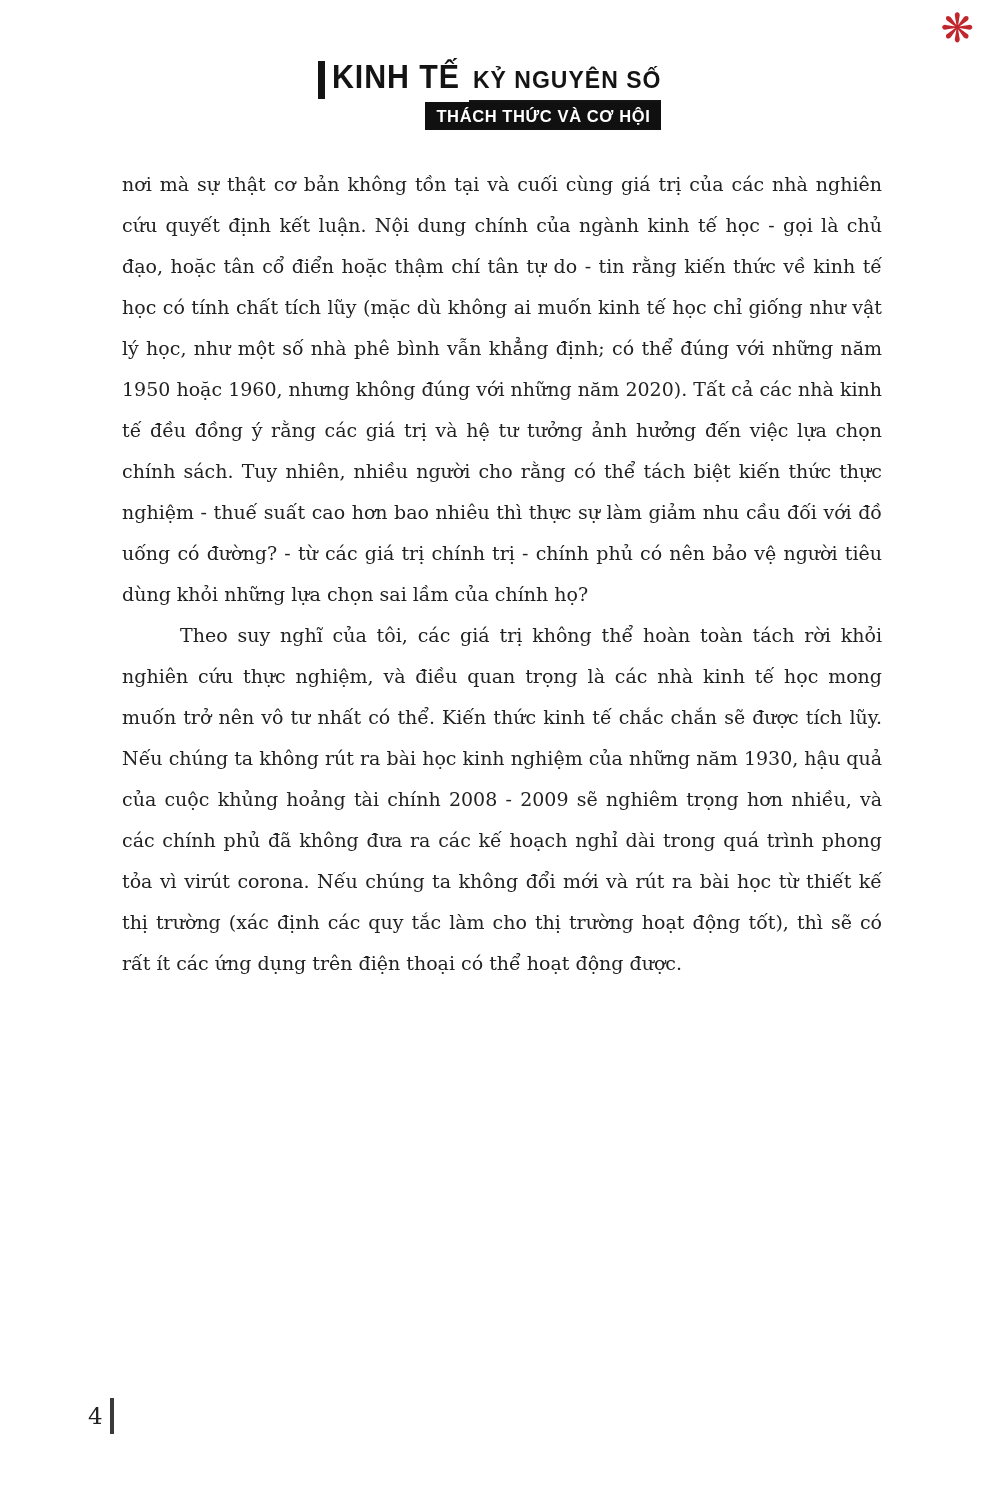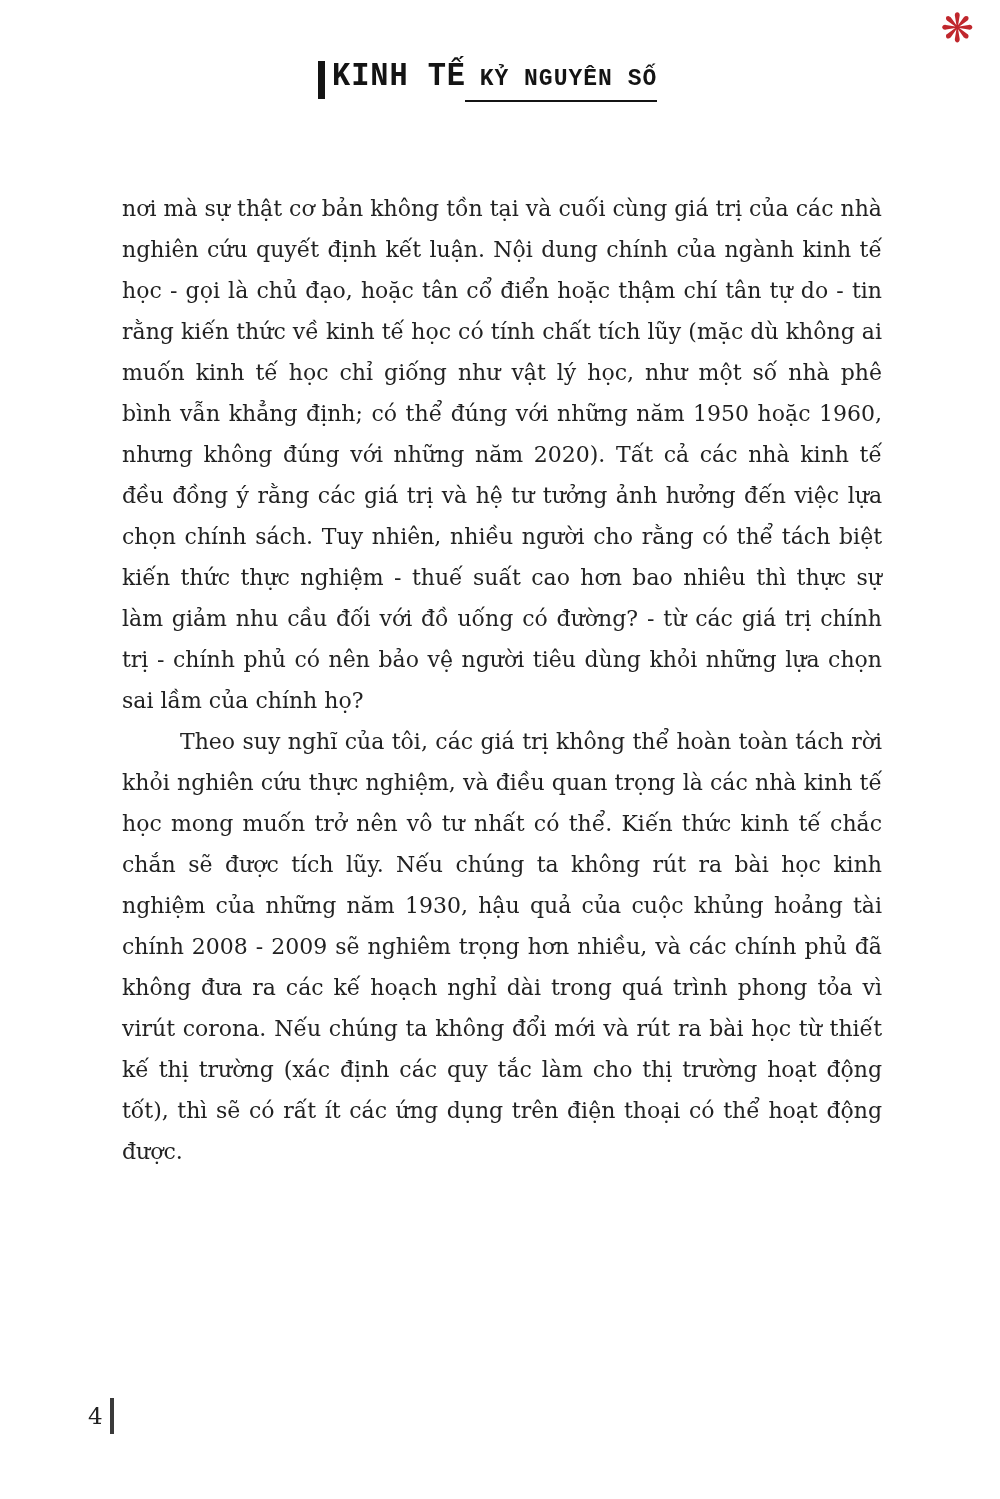--- a/index.html
+++ b/index.html
@@ -23,21 +23,21 @@
     font-size: 40px;
     line-height: 1;
     color: #c0272d;
     font-family: "DejaVu Sans", sans-serif;
   }
 
   
   .header {
     width: fit-content;
     margin: 58px 0 0 318px;
-    font-family: Liberation Mono, monospace;
+    font-family: Liberation Sans, sans-serif;
   }
   .title-row {
     display: flex;
     align-items: baseline;
   }
   .title-bar {
     display: inline-block;
     width: 7px;
     height: 38px;
     background: #141414;
@@ -79,24 +79,24 @@
     font-size: 16.5px;
     font-weight: bold;
     letter-spacing: 0.6px;
     padding: 5px 11px 4px 11px;
     white-space: nowrap;
   }
 
   
   .body-text {
     position: absolute;
-    top: 188px;
+    top: 164px;
     left: 122px;
     width: 760px;
-    font-size: 22px;
+    font-size: 19px;
     line-height: 41px;
     text-align: justify;
     color: #222222;
   }
   .body-text p { margin: 0; }
   .body-text p.indent { text-indent: 58px; }
 
   
   .footer {
     position: absolute;
@@ -124,20 +124,23 @@
 
   <div class="flower">❋</div>
 
   <header class="header">
     <div class="title-row">
       <span class="title-bar"></span>
       <span class="title-main">KINH TẾ</span>
       <span class="title-sub">KỶ NGUYÊN SỐ</span>
     </div>
     <div class="title-rule"></div>
+    <div class="subtitle-box">
+      <span>THÁCH THỨC VÀ CƠ HỘI</span>
+    </div>
   </header>
 
   <main class="body-text">
     <p>nơi mà sự thật cơ bản không tồn tại và cuối cùng giá trị của các nhà nghiên cứu quyết định kết luận. Nội dung chính của ngành kinh tế học - gọi là chủ đạo, hoặc tân cổ điển hoặc thậm chí tân tự do - tin rằng kiến thức về kinh tế học có tính chất tích lũy (mặc dù không ai muốn kinh tế học chỉ giống như vật lý học, như một số nhà phê bình vẫn khẳng định; có thể đúng với những năm 1950 hoặc 1960, nhưng không đúng với những năm 2020). Tất cả các nhà kinh tế đều đồng ý rằng các giá trị và hệ tư tưởng ảnh hưởng đến việc lựa chọn chính sách. Tuy nhiên, nhiều người cho rằng có thể tách biệt kiến thức thực nghiệm - thuế suất cao hơn bao nhiêu thì thực sự làm giảm nhu cầu đối với đồ uống có đường? - từ các giá trị chính trị - chính phủ có nên bảo vệ người tiêu dùng khỏi những lựa chọn sai lầm của chính họ?</p>
     <p class="indent">Theo suy nghĩ của tôi, các giá trị không thể hoàn toàn tách rời khỏi nghiên cứu thực nghiệm, và điều quan trọng là các nhà kinh tế học mong muốn trở nên vô tư nhất có thể. Kiến thức kinh tế chắc chắn sẽ được tích lũy. Nếu chúng ta không rút ra bài học kinh nghiệm của những năm 1930, hậu quả của cuộc khủng hoảng tài chính 2008 - 2009 sẽ nghiêm trọng hơn nhiều, và các chính phủ đã không đưa ra các kế hoạch nghỉ dài trong quá trình phong tỏa vì virút corona. Nếu chúng ta không đổi mới và rút ra bài học từ thiết kế thị trường (xác định các quy tắc làm cho thị trường hoạt động tốt), thì sẽ có rất ít các ứng dụng trên điện thoại có thể hoạt động được.</p>
   </main>
 
   <footer class="footer">
     <span class="page-number">4</span>
     <span class="page-number-bar"></span>

